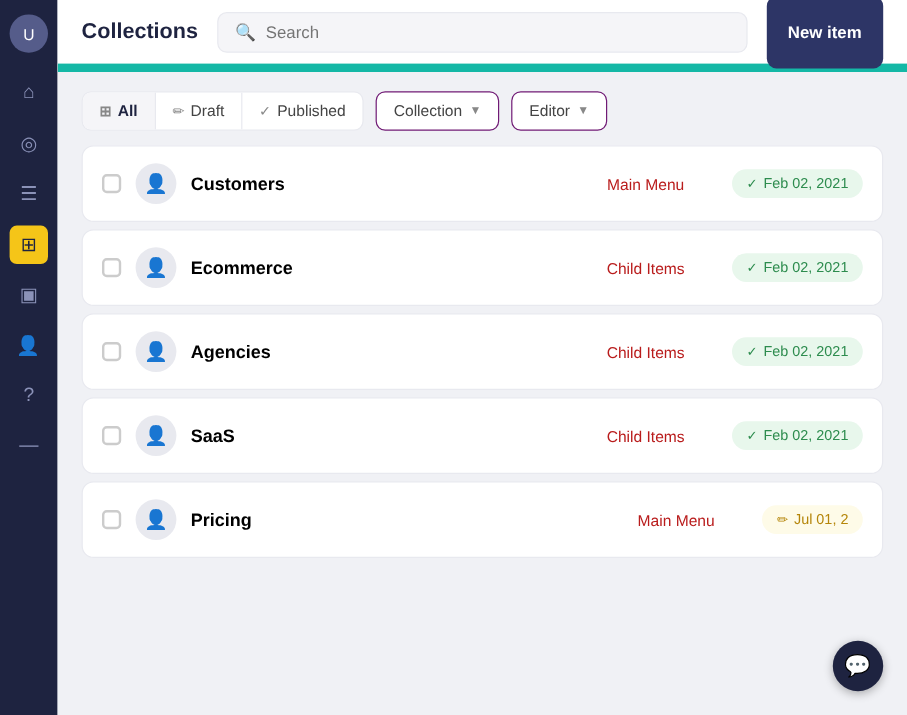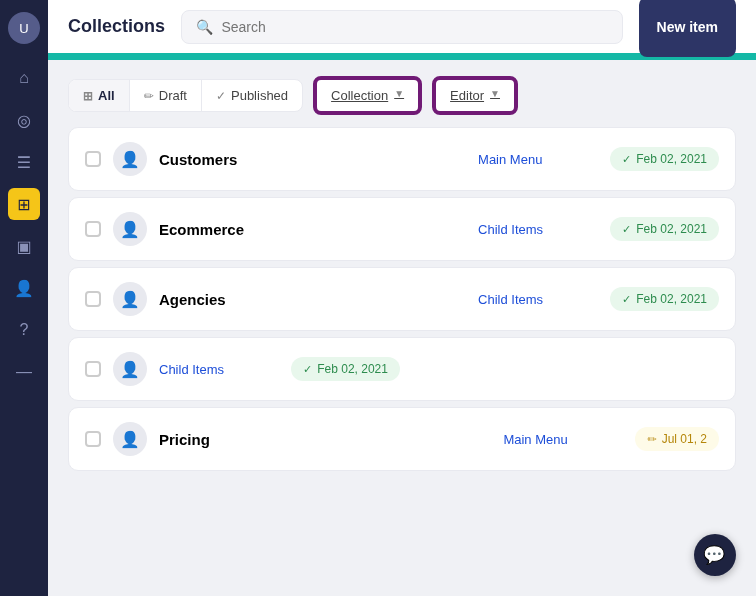--- a/index.html
+++ b/index.html
@@ -145,31 +145,30 @@
       background: #f5f5f8;
       font-weight: 600;
       color: #1e2340;
     }
     .filter-btn .filter-icon {
       font-size: 12px;
       color: #888;
     }
     .dropdown-btn {
       display: flex;
-      align-items: flex-start;
+      align-items: center;
       gap: 6px;
       padding: 8px 14px;
       font-size: 13px;
       cursor: pointer;
       background: #fff;
-      border: 4px solid #701a75;
+      border: 1px solid #701a75;
       border-radius: 8px;
       color: #444;
       font-weight: 500;
-      text-decoration: underline;
     }
     .dropdown-arrow {
       font-size: 10px;
       color: #888;
     }
 
     
     .content {
       flex: 1;
       padding: 0 20px 10px;
@@ -211,23 +210,23 @@
       flex-shrink: 0;
     }
     .row-name {
       flex: 1;
       font-size: 15px;
       font-weight: 600;
       color: #000000;
     }
     .row-tag {
       font-size: 13px;
-      color: #1d4ed8;
+      color: #b91c1c;
       width: 120px;
-      text-align: left;
+      text-align: center;
     }
     .row-date {
       display: flex;
       align-items: center;
       gap: 5px;
       background: #e8f7ec;
       border-radius: 20px;
       padding: 5px 12px;
       font-size: 12px;
       color: #2d8c4e;
@@ -325,20 +324,21 @@
       <span class="row-tag">Child Items</span>
       <span class="row-date">
         <span class="check-icon">✓</span>
         <span>Feb 02, 2021</span>
       </span>
     </div>
 
     <div class="collection-row">
       <div class="row-checkbox"></div>
       <div class="row-avatar">👤</div>
+      <span class="row-name">SaaS</span>
       <span class="row-tag">Child Items</span>
       <span class="row-date">
         <span class="check-icon">✓</span>
         <span>Feb 02, 2021</span>
       </span>
     </div>
 
     <div class="collection-row">
       <div class="row-checkbox"></div>
       <div class="row-avatar">👤</div>

